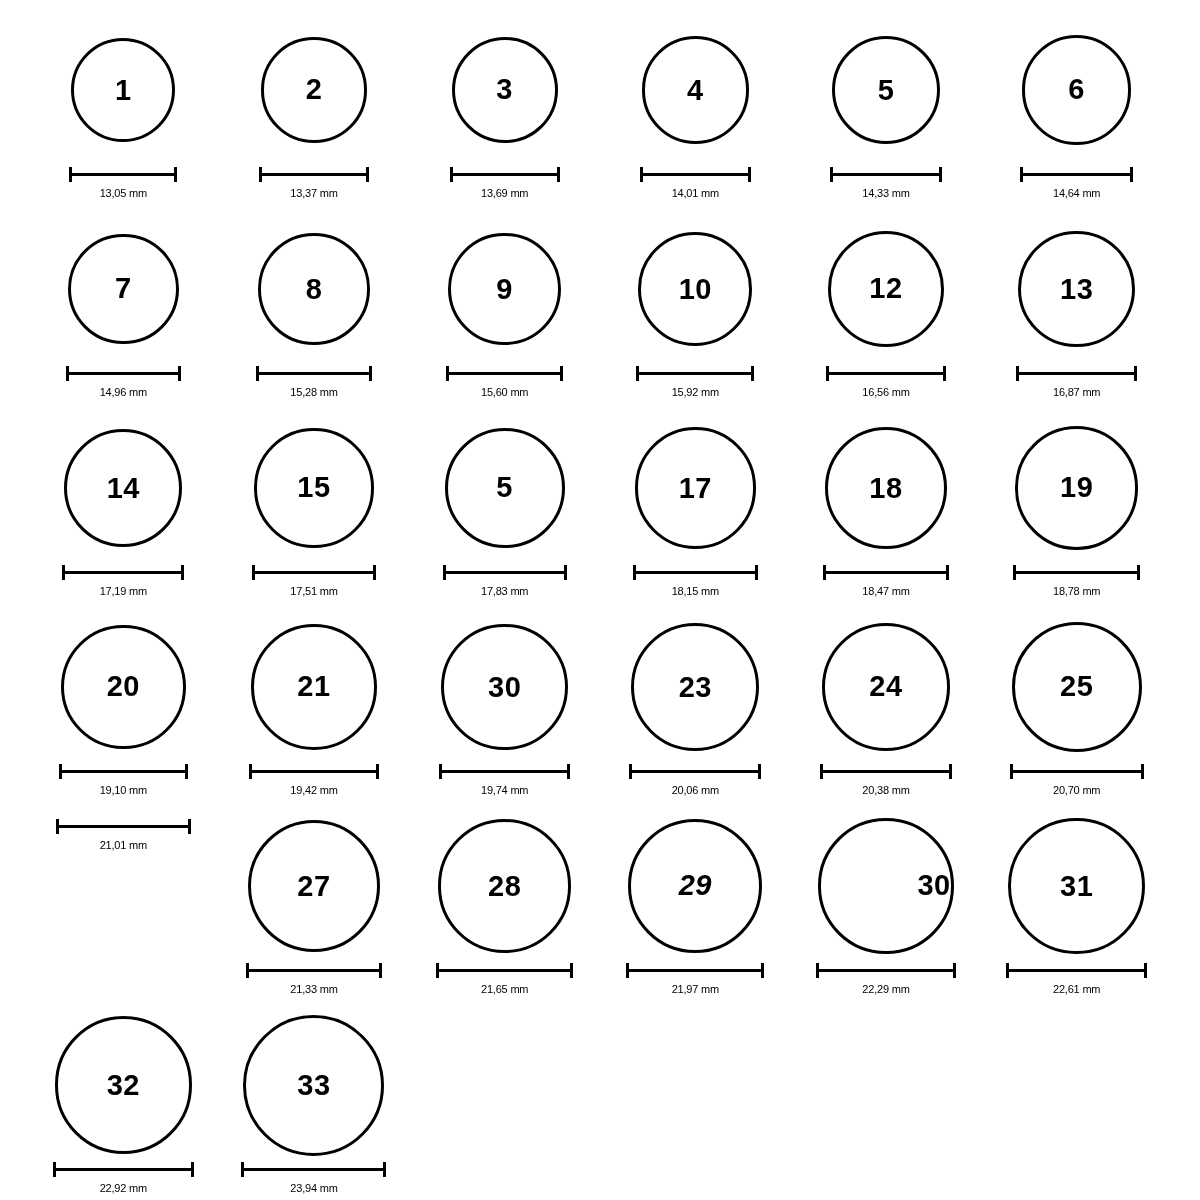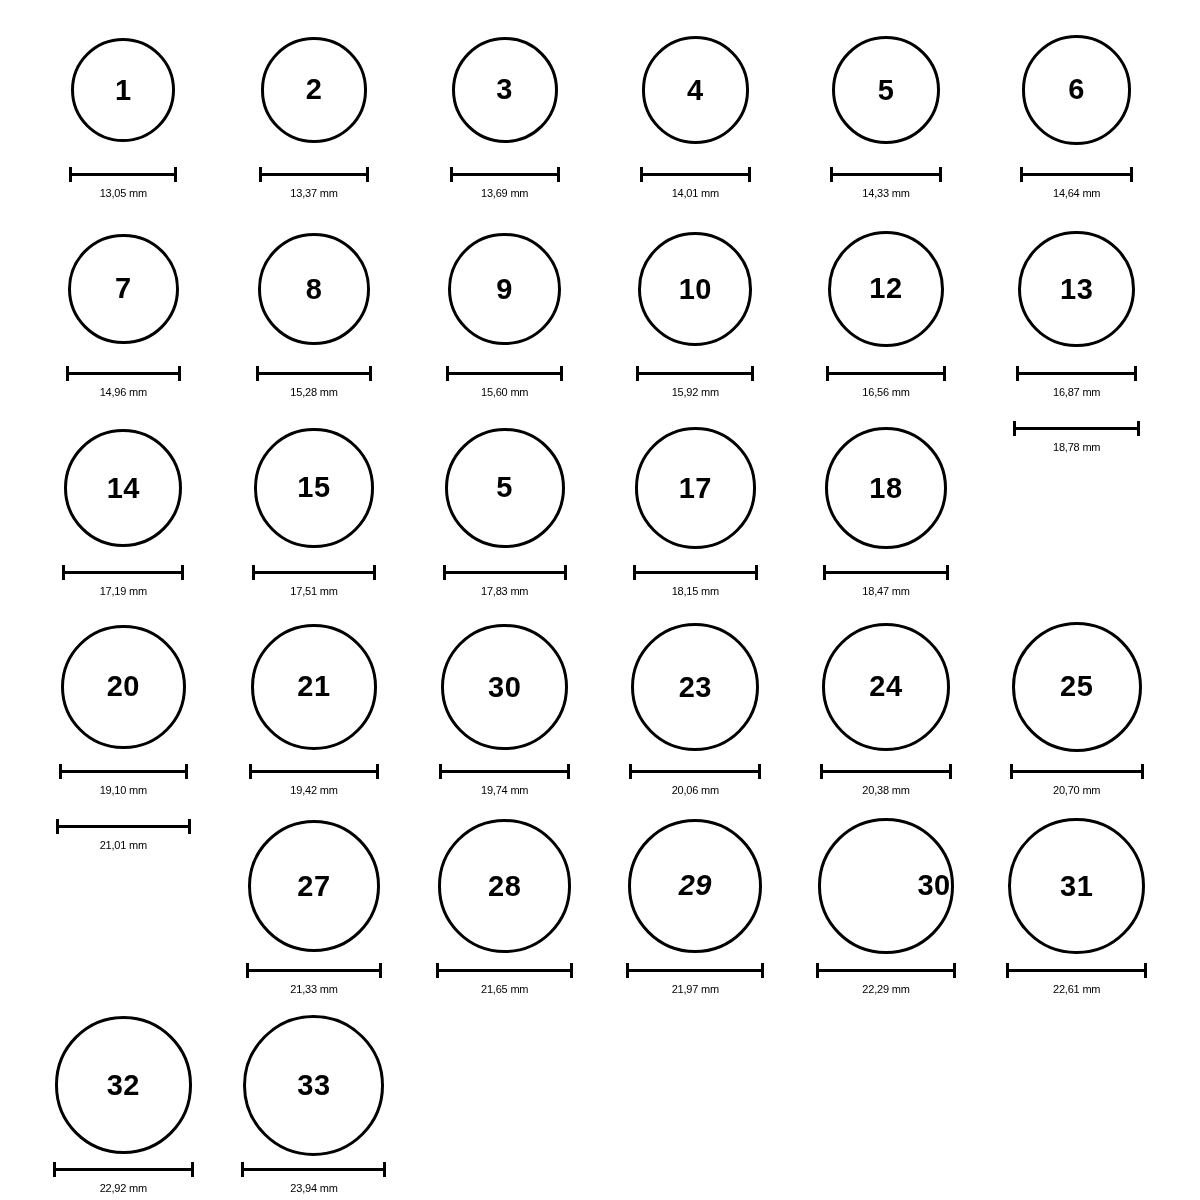--- a/index.html
+++ b/index.html
@@ -331,20 +331,25 @@
         </div>
         <div class="measure">
           <div class="measure-bar" style="width: 126.415px;">
             <span class="tick left"></span>
             <span class="tick right"></span>
           </div>
         </div>
         <div class="mm">18,47 mm</div>
       </div>
       <div class="cell">
+        <div class="ring-wrap">
+          <div class="ring" style="width: 123.468px; height: 123.468px;">
+            <span class="ring-label">19</span>
+          </div>
+        </div>
         <div class="measure">
           <div class="measure-bar" style="width: 127.468px;">
             <span class="tick left"></span>
             <span class="tick right"></span>
           </div>
         </div>
         <div class="mm">18,78 mm</div>
       </div>
       <div class="cell">
         <div class="ring-wrap">

